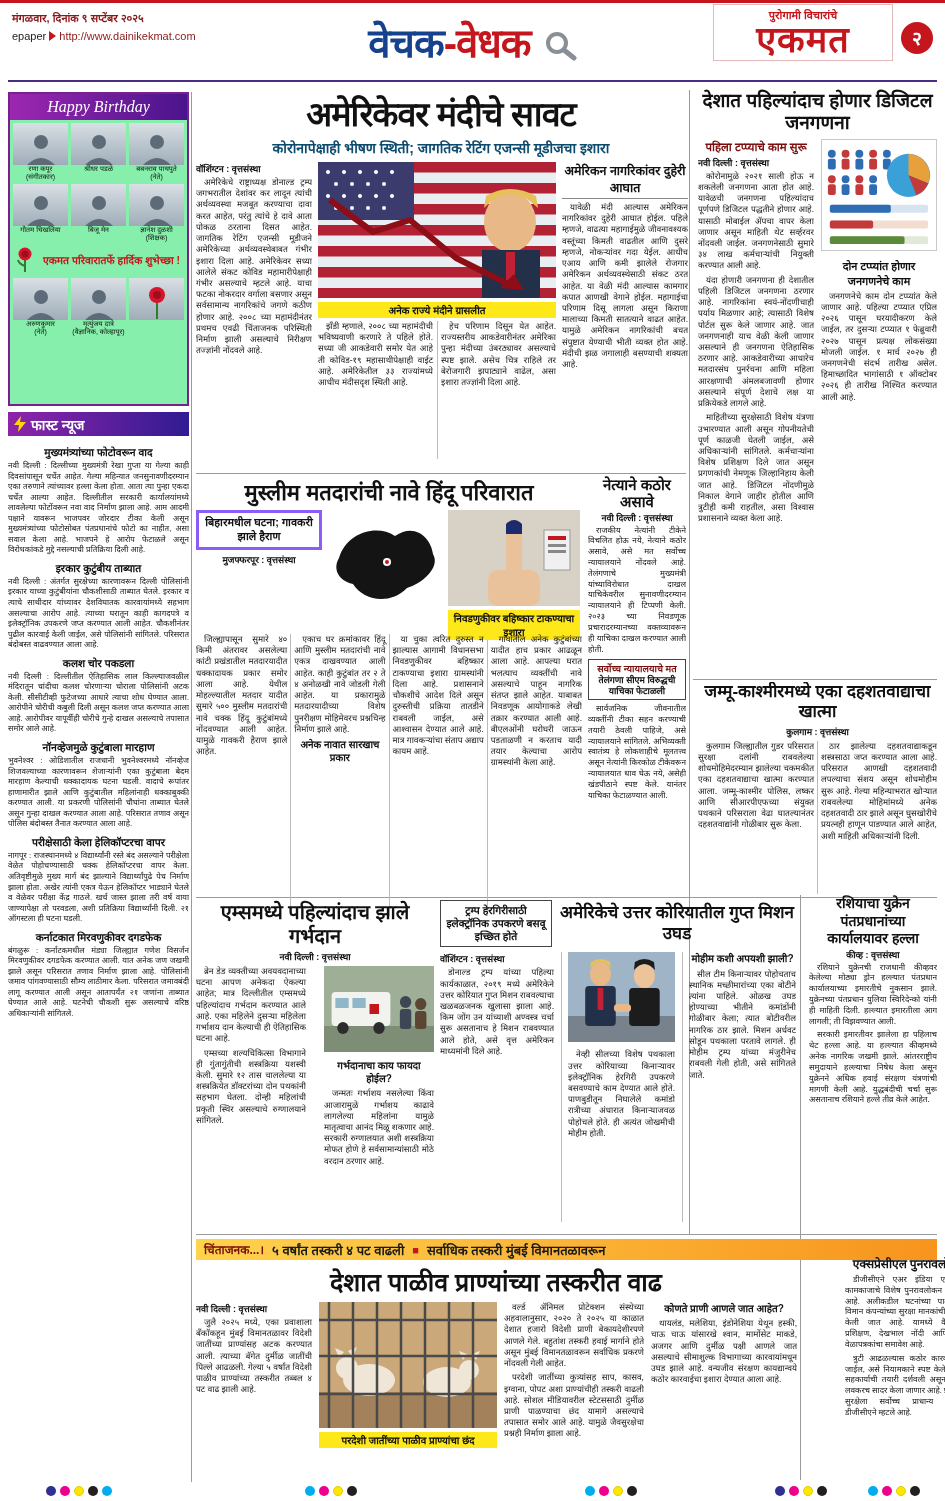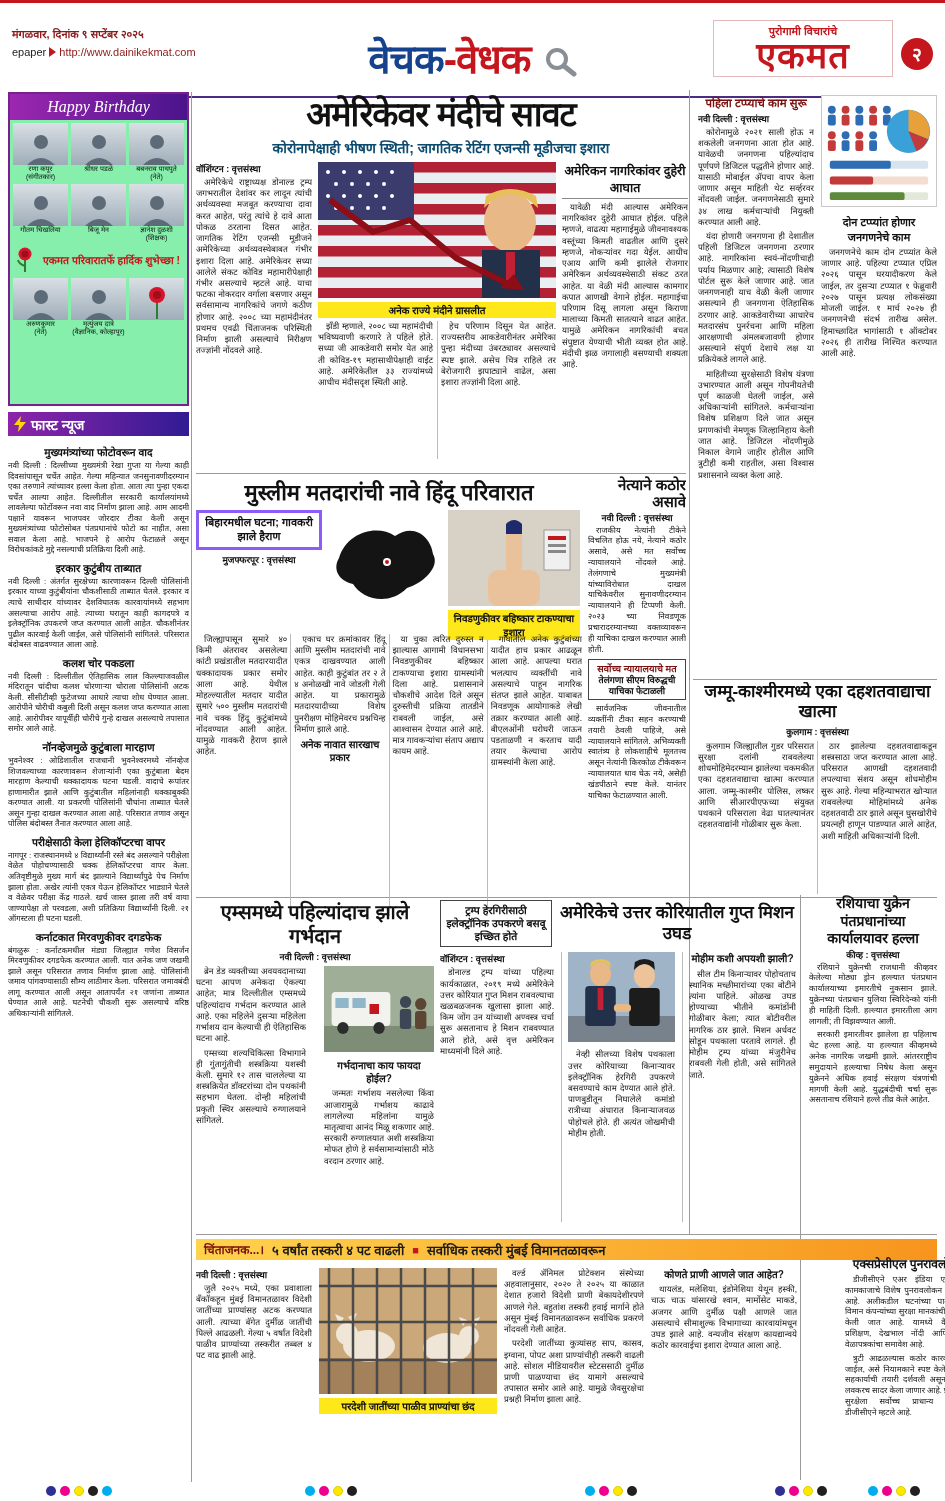--- a/index.html
+++ b/index.html
@@ -5,21 +5,21 @@
   * { margin:0; padding:0; box-sizing:border-box; }
   html,body { background:#e8e8e8; }
   .page {
     position:relative; width:945px; height:1501px; background:#ffffff;
     font-family:"Liberation Sans", sans-serif; color:#111; overflow:hidden;
     margin:0 auto;
   }
   .top-rule { position:absolute; top:0; left:0; right:0; height:3px; background:#c4161c; }
 
   
-  .header { position:absolute; top:16px; left:8px; right:8px; height:82px; border-bottom:2px solid #4a2c82; }
+  .header { position:absolute; top:0; left:8px; right:8px; height:82px; border-bottom:2px solid #4a2c82; }
   .date-line { position:absolute; top:10px; left:4px; font-size:11px; font-weight:bold; color:#8a1a1a; }
   .epaper-line { position:absolute; top:30px; left:4px; font-size:11px; color:#222; display:flex; align-items:center; gap:3px; }
   .epaper-line .url { color:#8a1a1a; }
   .play-ic { width:0; height:0; border-left:7px solid #c4161c; border-top:5px solid transparent; border-bottom:5px solid transparent; display:inline-block; }
   .section-title { position:absolute; top:14px; left:0; right:0; text-align:center; font-size:40px; font-weight:800; letter-spacing:-1px; }
   .section-title .t1 { color:#16418c; }
   .section-title .dash { color:#c4161c; }
   .section-title .t2 { color:#c4161c; }
   .mag { display:inline-block; vertical-align:middle; margin-left:2px; }
   .mast-box { position:absolute; right:44px; top:4px; width:180px; text-align:center; border:1px solid #e3b8b8; padding:2px 4px; background:#fff; }
@@ -74,21 +74,21 @@
   .vt-h1 { font-size:22px; font-weight:800; text-align:center; }
   .vt-top { display:grid; grid-template-columns:126px 116px 132px; column-gap:5px; margin-top:4px; height:120px; }
   .vt-box { border:3px solid #8b5cf6; padding:3px; text-align:center; }
   .vt-boxline { font-size:11px; font-weight:bold; line-height:1.25; }
   .vt-body { column-count:4; column-gap:7px; column-rule:1px solid #bbb; height:282px; overflow:hidden; margin-top:4px; }
   .map-img { width:100%; height:112px; }
   .hand-img { width:100%; height:96px; background:#d8d1c6; }
 
   
   .art-court { position:absolute; left:588px; top:476px; width:98px; height:419px; overflow:hidden; }
-  .ct-h1 { font-size:15px; font-weight:800; text-align:right; line-height:1.15; }
+  .ct-h1 { font-size:15px; font-weight:800; text-align:center; line-height:1.15; }
   .ct-box { border:1px solid #444; padding:2px; margin:4px 0; text-align:center; }
   .ct-boxtitle { font-size:9.5px; font-weight:bold; color:#7a1010; }
   .ct-boxline { font-size:9px; font-weight:bold; line-height:1.2; }
   .art-court .body-txt { font-size:8.2px; }
 
   
   .art-kashmir { position:absolute; left:693px; top:682px; width:244px; height:212px; padding-left:5px; overflow:hidden; }
   .ka-h1 { font-size:17px; font-weight:800; text-align:center; line-height:1.2; }
   .ka-two { column-count:2; column-gap:7px; column-rule:1px solid #bbb; height:156px; overflow:hidden; margin-top:3px; }
 
@@ -368,20 +368,21 @@
       <div class="rec-col">
         <div class="rec-subhead">अमेरिकन नागरिकांवर दुहेरी आघात</div>
         <div class="body-txt">
             <p>यावेळी मंदी आल्यास अमेरिकन नागरिकांवर दुहेरी आघात होईल. पहिले म्हणजे, वाढत्या महागाईमुळे जीवनावश्यक वस्तूंच्या किमती वाढतील आणि दुसरे म्हणजे, नोकऱ्यांवर गदा येईल. आधीच एआय आणि कमी झालेले रोजगार अमेरिकन अर्थव्यवस्थेसाठी संकट ठरत आहेत. या वेळी मंदी आल्यास कामगार कपात आणखी वेगाने होईल. महागाईचा परिणाम दिसू लागला असून किराणा मालाच्या किमती सातत्याने वाढत आहेत. यामुळे अमेरिकन नागरिकांची बचत संपुष्टात येण्याची भीती व्यक्त होत आहे. मंदीची झळ जगालाही बसण्याची शक्यता आहे.</p>
           </div>
       </div>
     </div>
   </div>
 
   <div class="art-census">
+    <div class="cen-h1">देशात पहिल्यांदाच होणार डिजिटल जनगणना</div>
     <div class="cen-grid">
       <div class="cen-col">
         <div class="cen-sub">पहिला टप्प्याचे काम सुरू</div>
         <div class="byline">नवी दिल्ली : वृत्तसंस्था</div>
         <div class="body-txt">
           <p>कोरोनामुळे २०२१ साली होऊ न शकलेली जनगणना आता होत आहे. यावेळची जनगणना पहिल्यांदाच पूर्णपणे डिजिटल पद्धतीने होणार आहे. यासाठी मोबाईल ॲपचा वापर केला जाणार असून माहिती थेट सर्व्हरवर नोंदवली जाईल. जनगणनेसाठी सुमारे ३४ लाख कर्मचाऱ्यांची नियुक्ती करण्यात आली आहे.</p>
           <p>यंदा होणारी जनगणना ही देशातील पहिली डिजिटल जनगणना ठरणार आहे. नागरिकांना स्वयं-नोंदणीचाही पर्याय मिळणार आहे; त्यासाठी विशेष पोर्टल सुरू केले जाणार आहे. जात जनगणनाही याच वेळी केली जाणार असल्याने ही जनगणना ऐतिहासिक ठरणार आहे. आकडेवारीच्या आधारेच मतदारसंघ पुनर्रचना आणि महिला आरक्षणाची अंमलबजावणी होणार असल्याने संपूर्ण देशाचे लक्ष या प्रक्रियेकडे लागले आहे.</p>
           <p>माहितीच्या सुरक्षेसाठी विशेष यंत्रणा उभारण्यात आली असून गोपनीयतेची पूर्ण काळजी घेतली जाईल, असे अधिकाऱ्यांनी सांगितले. कर्मचाऱ्यांना विशेष प्रशिक्षण दिले जात असून प्रगणकांची नेमणूक जिल्हानिहाय केली जात आहे. डिजिटल नोंदणीमुळे निकाल वेगाने जाहीर होतील आणि त्रुटीही कमी राहतील, असा विश्वास प्रशासनाने व्यक्त केला आहे.</p>
         </div>
       </div>
@@ -595,20 +596,21 @@
   </div>
 
   <div class="alert-strip">
     <span class="al1">चिंताजनक...।</span>
     <span class="al2">५ वर्षांत तस्करी ४ पट वाढली</span>
     <span class="al-sq">■</span>
     <span class="al2">सर्वाधिक तस्करी मुंबई विमानतळावरून</span>
   </div>
 
   <div class="art-pets">
+    <div class="pe-h1">देशात पाळीव प्राण्यांच्या तस्करीत वाढ</div>
     <div class="pe-grid">
       <div class="pe-col">
         <div class="byline">नवी दिल्ली : वृत्तसंस्था</div>
         <div class="body-txt">
             <p>जुलै २०२५ मध्ये, एका प्रवाशाला बँकॉकहून मुंबई विमानतळावर विदेशी जातींच्या प्राण्यांसह अटक करण्यात आली. त्याच्या बॅगेत दुर्मीळ जातींची पिल्ले आढळली. गेल्या ५ वर्षांत विदेशी पाळीव प्राण्यांच्या तस्करीत तब्बल ४ पट वाढ झाली आहे.</p>
           </div>
       </div>
       <div class="pe-col">
         <svg class="pe-img" viewBox="0 0 178 126" preserveAspectRatio="none">
           <rect width="178" height="126" fill="#caa87a"></rect>

